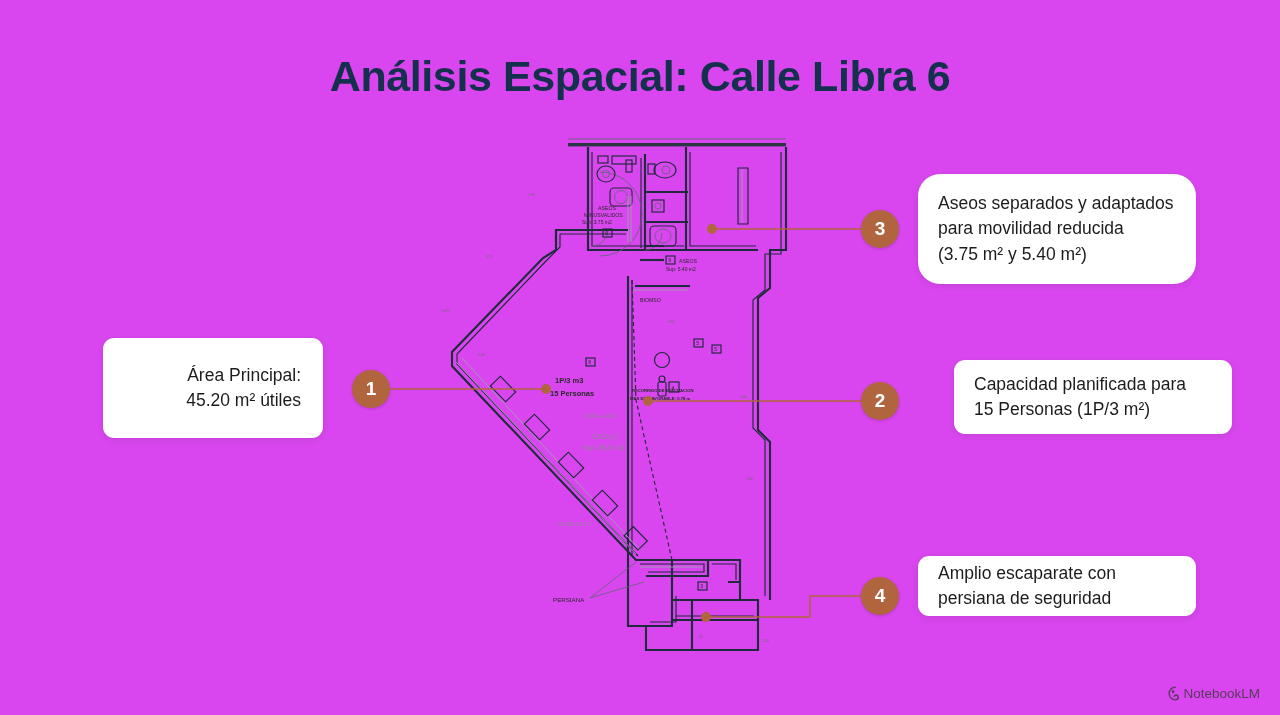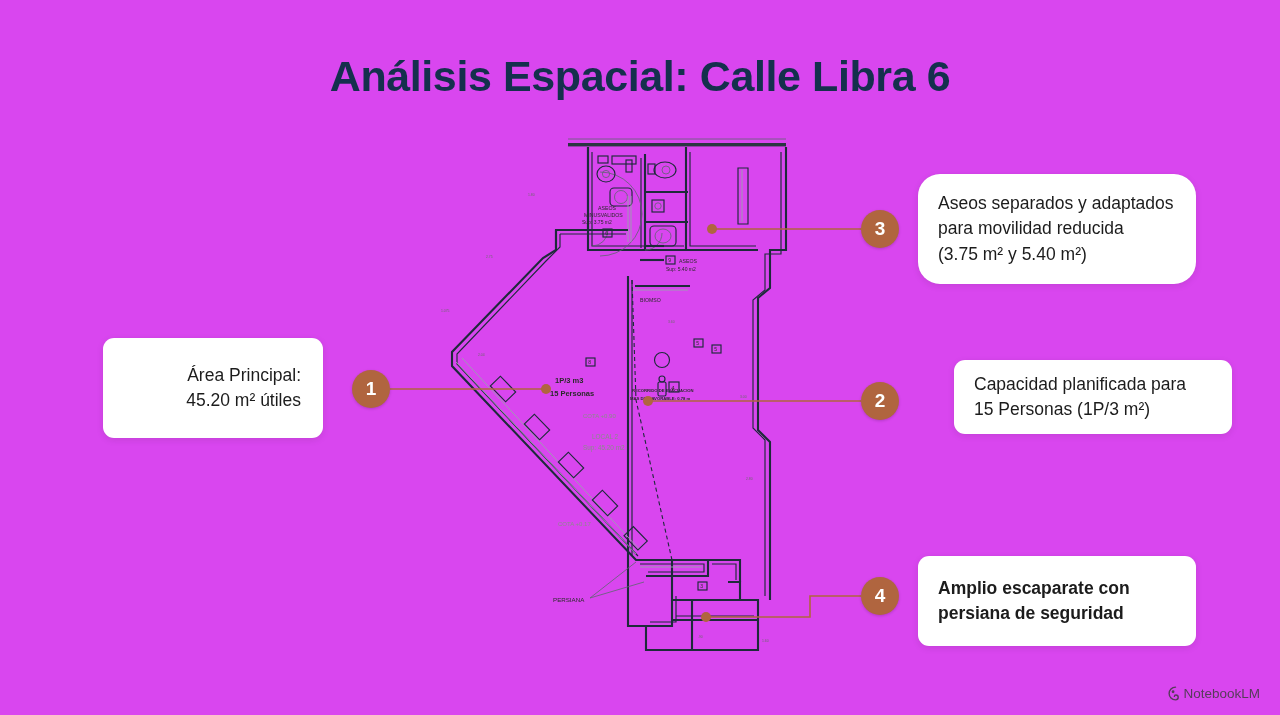--- a/index.html
+++ b/index.html
@@ -97,23 +97,22 @@
     width: 278px;
     height: 74px;
     padding: 8px 20px;
     margin-left: 36px;
   }
 
   #callout-4 {
     left: 918px;
     top: 556px;
     width: 278px;
-    height: 90px;
+    height: 60px;
     padding: 0 20px;
-    font-weight: bold;
   }
 
   
   .badge {
     position: absolute;
     width: 38px;
     height: 38px;
     border-radius: 50%;
     background: #b0653f;
     color: #ffffff;

